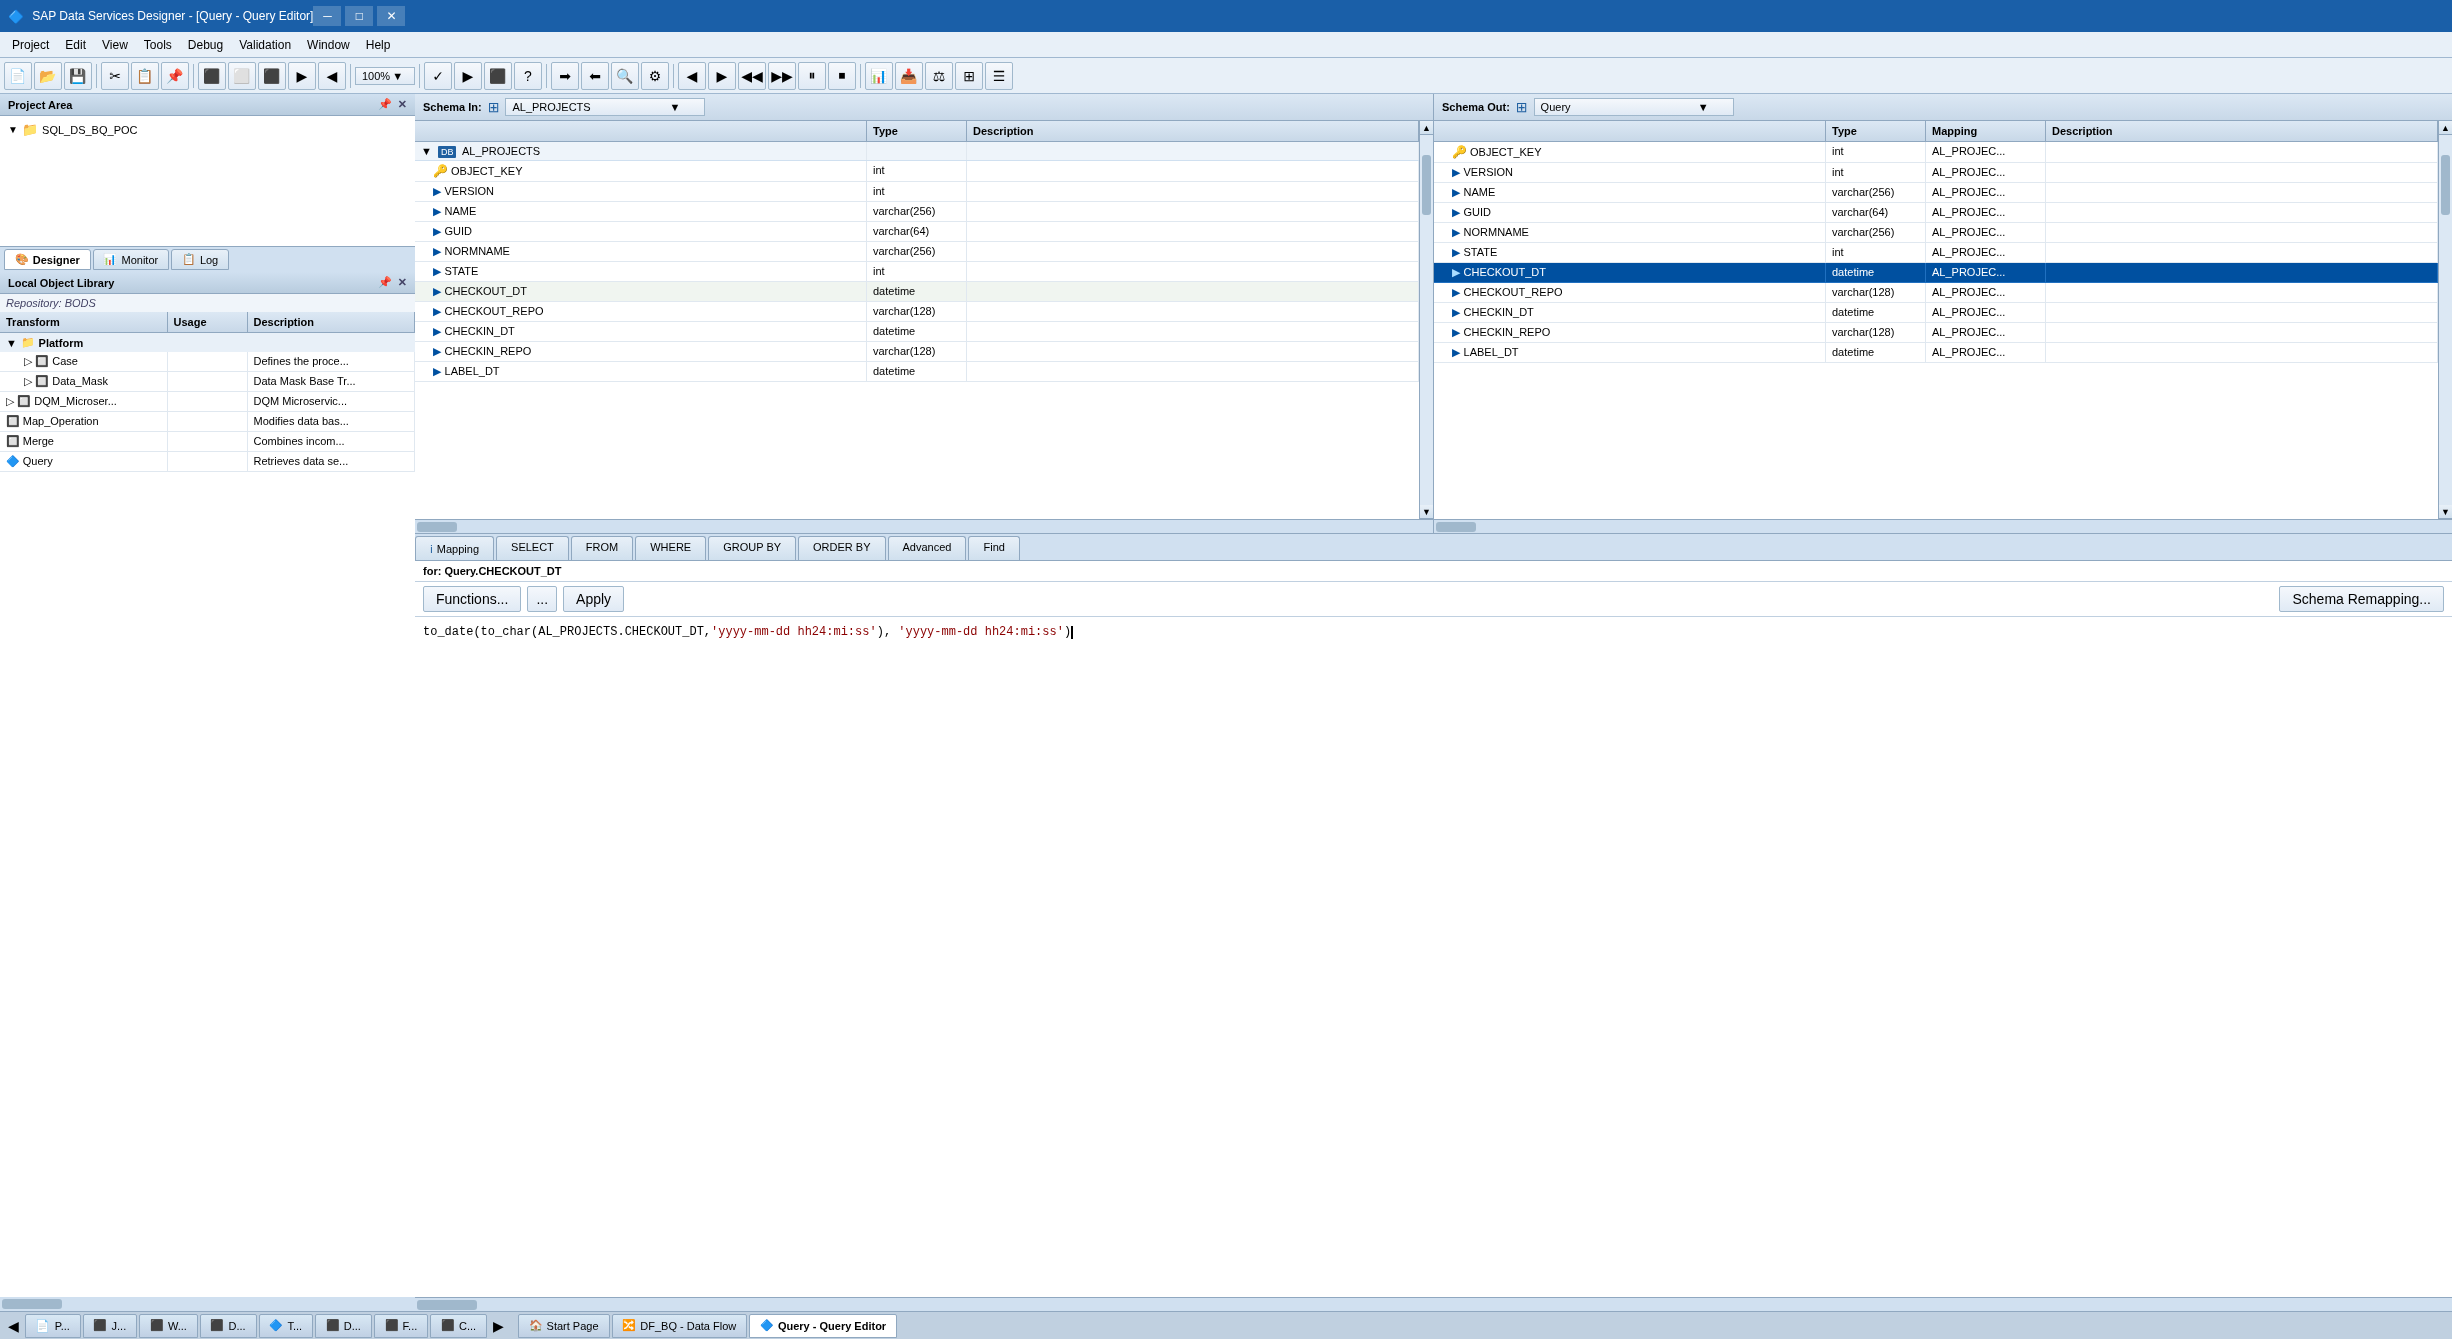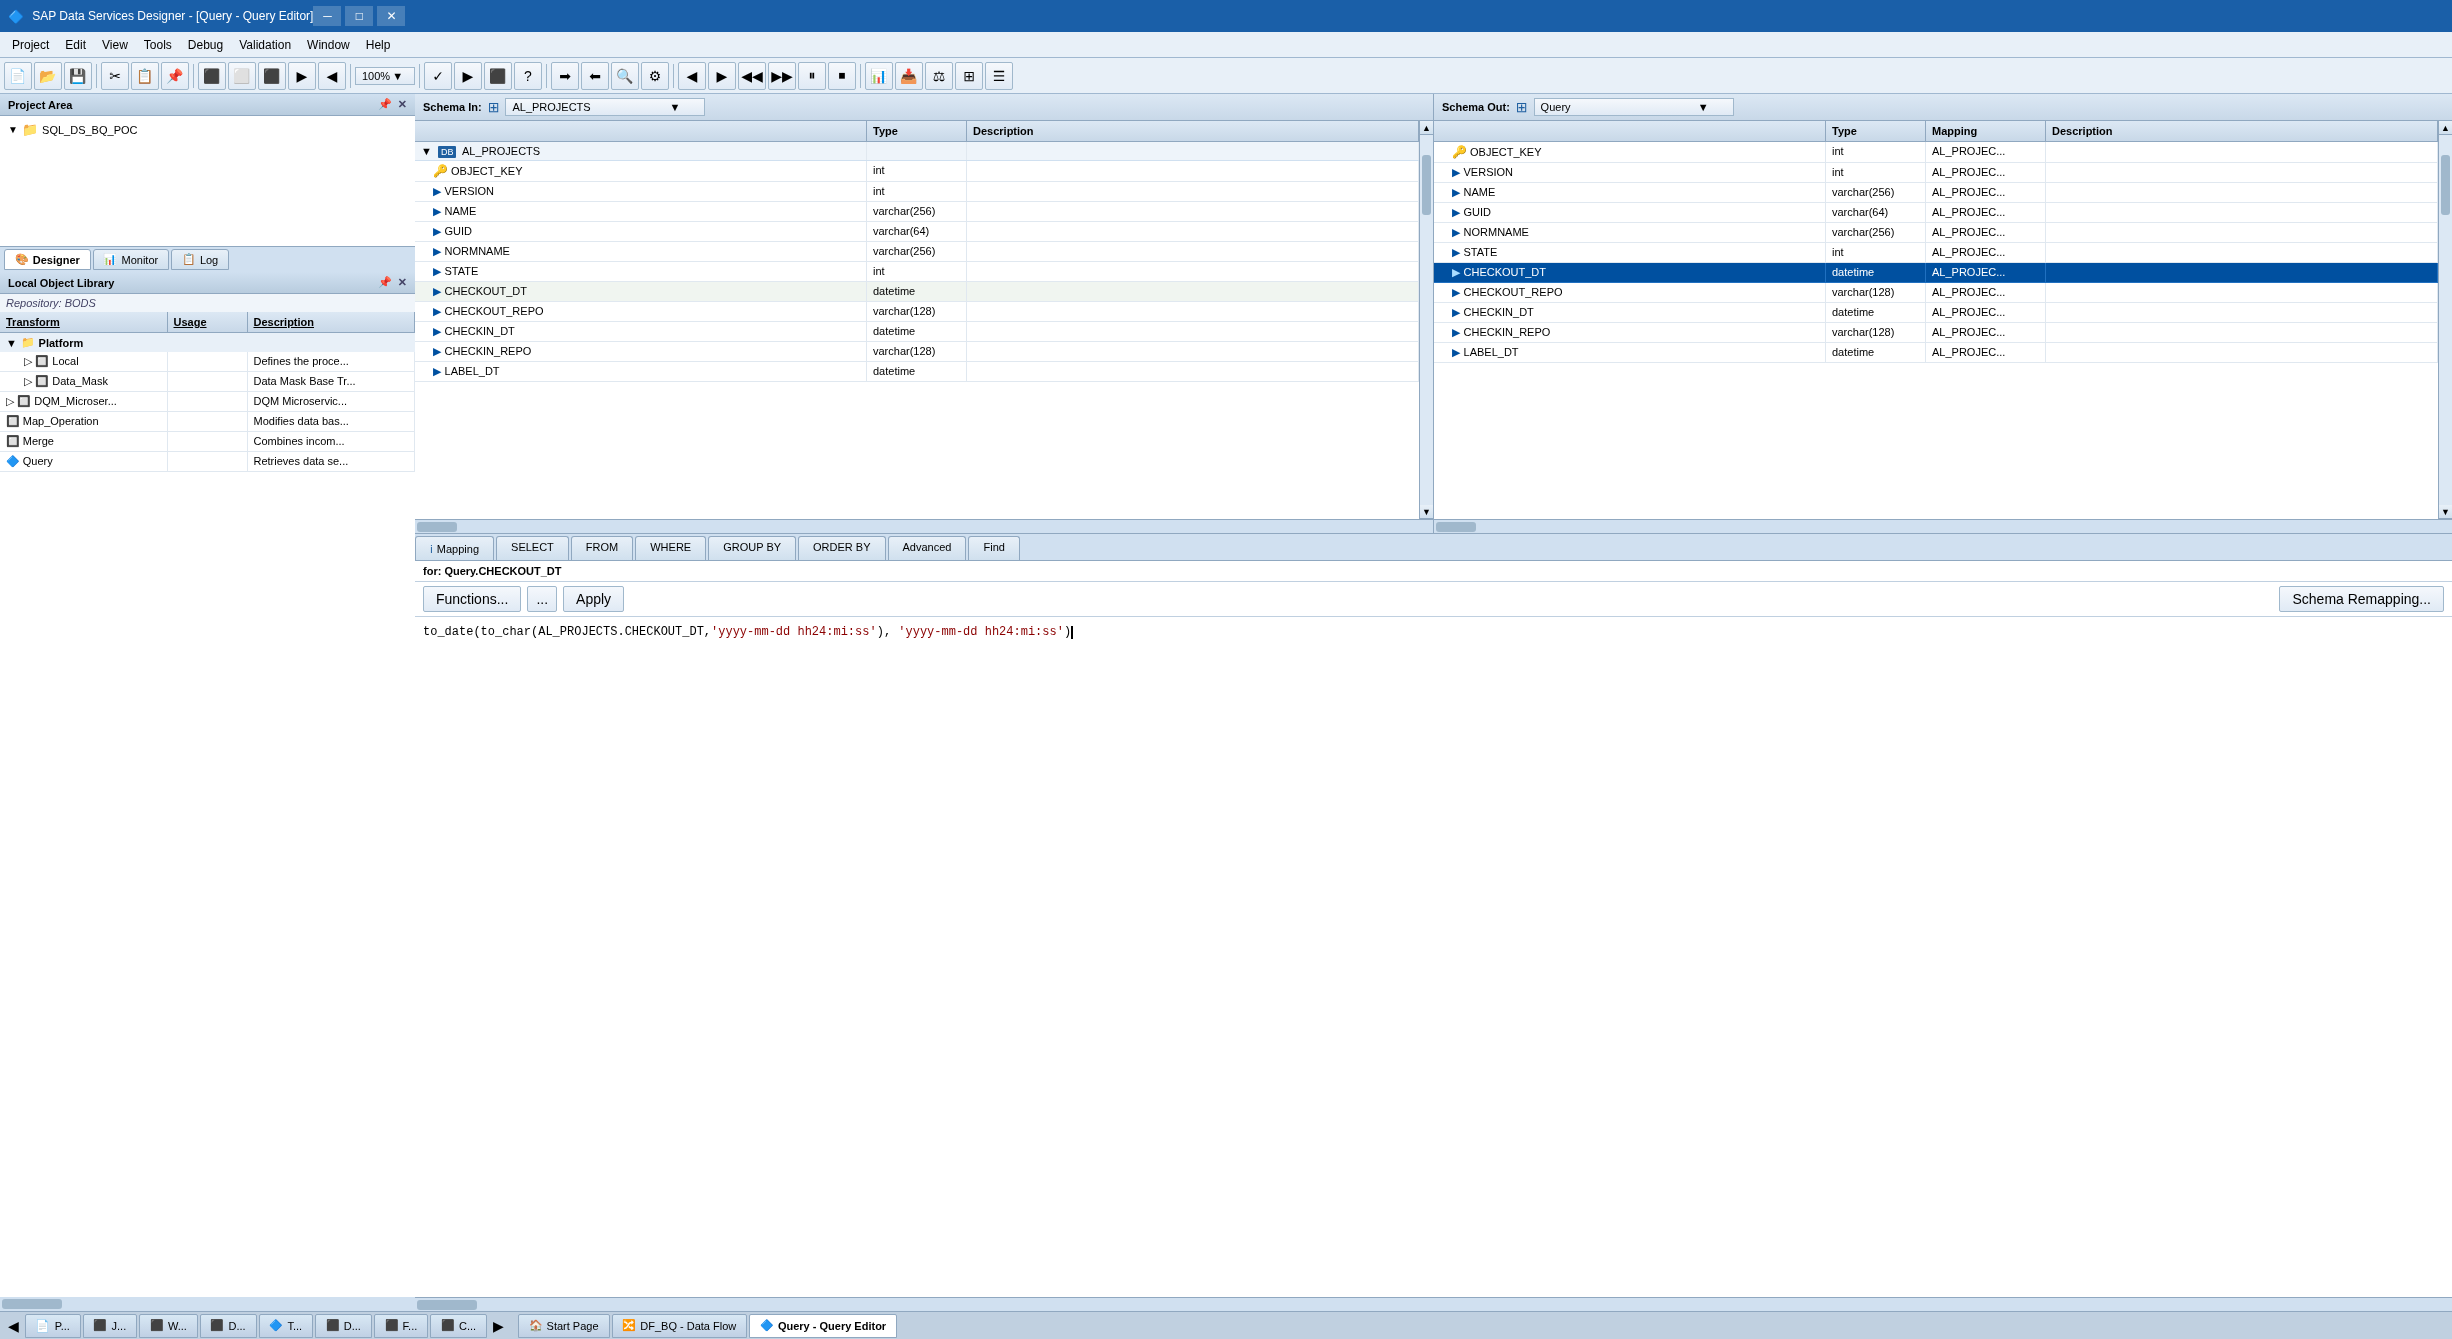--- a/index.html
+++ b/index.html
@@ -39,21 +39,21 @@
     
     #bottom-tabs-row { display: flex; background: #d0e0f0; padding: 2px 4px; gap: 2px; }
     .bottom-tab { padding: 3px 10px; background: linear-gradient(180deg, #e8f0f8, #d0e0ee); border: 1px solid #90a8c0; border-radius: 3px 3px 0 0; cursor: pointer; font-size: 11px; display: flex; align-items: center; gap: 4px; }
     .bottom-tab.active { background: white; font-weight: bold; }
 
     
     #local-lib { flex: 1; display: flex; flex-direction: column; overflow: hidden; }
     #local-lib-content { flex: 1; overflow: auto; background: white; }
     .lib-header { padding: 3px 6px; font-size: 11px; color: #446; font-style: italic; }
     .lib-table-header { display: grid; grid-template-columns: 1fr 80px 1fr; background: linear-gradient(180deg, #dce8f4, #c8d8e8); border-bottom: 1px solid #90a8c0; }
-    .lib-col-header { padding: 4px 6px; font-size: 11px; font-weight: bold; border-right: 1px solid #90a8c0; text-decoration: underline; }
+    .lib-col-header { padding: 4px 6px; font-size: 11px; font-weight: bold; border-right: 1px solid #90a8c0; }
     .lib-row { display: grid; grid-template-columns: 1fr 80px 1fr; border-bottom: 1px solid #e0e8f0; }
     .lib-cell { padding: 3px 6px; font-size: 11px; border-right: 1px solid #e0e8f0; overflow: hidden; text-overflow: ellipsis; white-space: nowrap; }
     .lib-section-header { display: flex; align-items: center; gap: 4px; padding: 3px 6px; background: #e8f0f8; font-weight: bold; cursor: pointer; }
     .tree-expand { font-size: 10px; cursor: pointer; }
 
     
     #right-content { flex: 1; display: flex; flex-direction: column; }
 
     
     #schema-row { display: flex; height: 440px; border-bottom: 1px solid #90a8c0; }
@@ -230,21 +230,21 @@
 
         <div class="lib-section-header">
           <span>▼</span>
           <span>📁</span>
           <span>Platform</span>
         </div>
         <div class="lib-row">
           <div class="lib-cell" style="padding-left:24px;">
             <span>▷</span>
             <span>🔲</span>
-            <span>Local</span>
+            <span>Case</span>
           </div>
           <div class="lib-cell"></div>
           <div class="lib-cell">Defines the proce...</div>
         </div>
         <div class="lib-row">
           <div class="lib-cell" style="padding-left:24px;">
             <span>▷</span>
             <span>🔲</span>
             <span>Data_Mask</span>
           </div>

